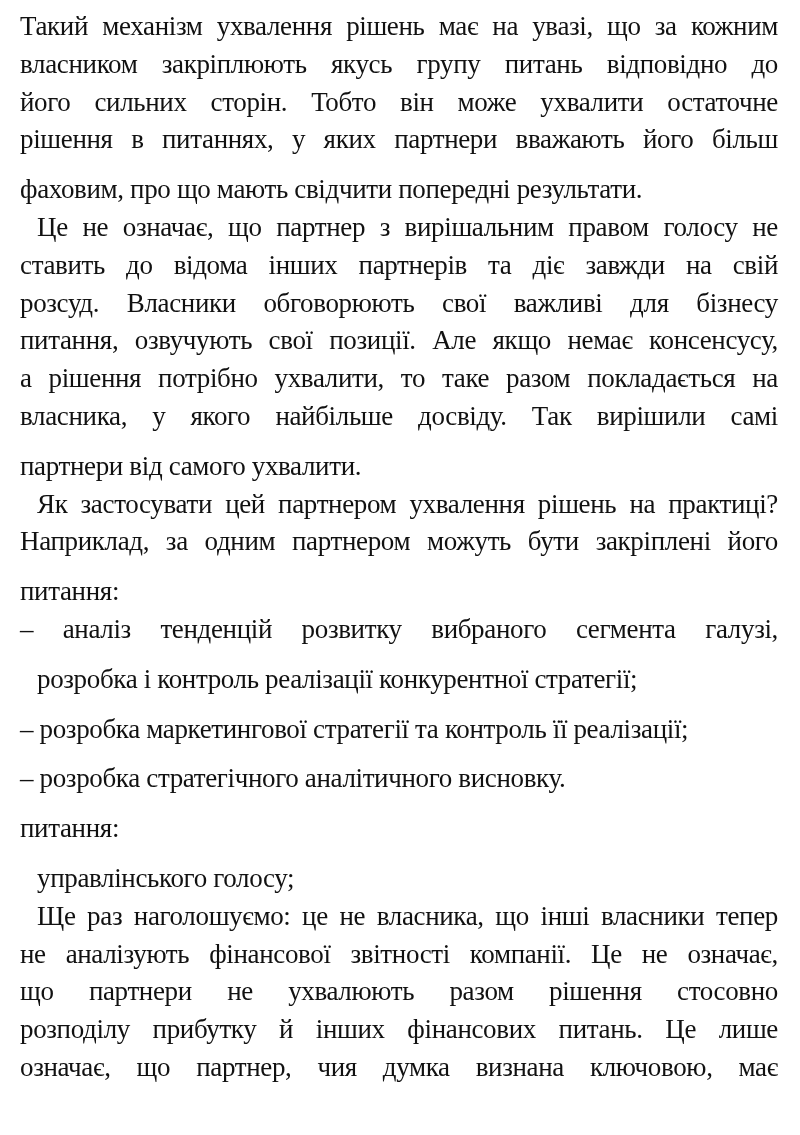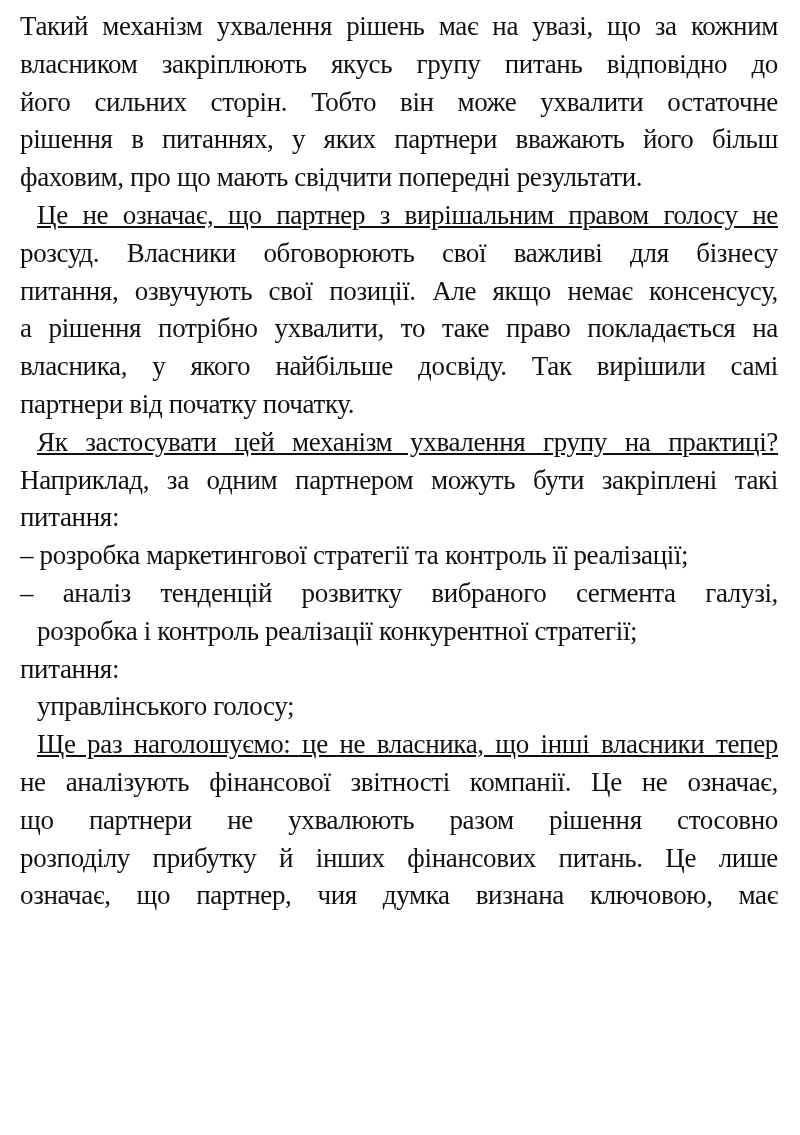--- a/index.html
+++ b/index.html
@@ -26,64 +26,68 @@
     .line {
       height: 37.8px;
       line-height: 37.8px;
       white-space: nowrap;
       text-align: justify;
       text-align-last: justify;
       overflow: visible;
     }
     .line.last {
       text-align-last: left;
+      margin-top: 12px;
     }
     .indent {
       padding-left: 17px;
-      text-decoration: underline;
     }
     .hang {
       padding-left: 17px;
     }
   </style>
 </head>
 <body>
 
 <div class="page">
 
   <div class="paragraph">
     <div class="line">Такий механізм ухвалення рішень має на увазі, що за кожним</div>
     <div class="line">власником закріплюють якусь групу питань відповідно до</div>
     <div class="line">його сильних сторін. Тобто він може ухвалити остаточне</div>
     <div class="line">рішення в питаннях, у яких партнери вважають його більш</div>
     <div class="line last">фаховим, про що мають свідчити попередні результати.</div>
   </div>
 
   <div class="paragraph">
     <div class="line indent">Це не означає, що партнер з вирішальним правом голосу не</div>
+    <div class="line">ставить до відома інших партнерів та діє завжди на свій</div>
     <div class="line">розсуд. Власники обговорюють свої важливі для бізнесу</div>
     <div class="line">питання, озвучують свої позиції. Але якщо немає консенсусу,</div>
-    <div class="line">а рішення потрібно ухвалити, то таке право покладається на</div>
+    <div class="line">а рішення потрібно ухвалити, то таке разом покладається на</div>
     <div class="line">власника, у якого найбільше досвіду. Так вирішили самі</div>
-    <div class="line last">партнери від початку початку.</div>
+    <div class="line last">партнери від самого ухвалити.</div>
   </div>
 
   <div class="paragraph">
-    <div class="line indent">Як застосувати цей механізм ухвалення групу на практиці?</div>
-    <div class="line">Наприклад, за одним партнером можуть бути закріплені такі</div>
+    <div class="line indent">Як застосувати цей партнером ухвалення рішень на практиці?</div>
+    <div class="line">Наприклад, за одним партнером можуть бути закріплені його</div>
     <div class="line last">питання:</div>
   </div>
 
   <div class="list">
     <div class="list-item">
+      <div class="line">– аналіз тенденцій розвитку вибраного сегмента галузі,</div>
+      <div class="line last hang">розробка і контроль реалізації конкурентної стратегії;</div>
+    </div>
+    <div class="list-item">
       <div class="line last">– розробка маркетингової стратегії та контроль її реалізації;</div>
     </div>
     <div class="list-item">
-      <div class="line">– аналіз тенденцій розвитку вибраного сегмента галузі,</div>
-      <div class="line last hang">розробка і контроль реалізації конкурентної стратегії;</div>
+      <div class="line last">– розробка стратегічного аналітичного висновку.</div>
     </div>
   </div>
 
   <div class="paragraph">
     <div class="line last">питання:</div>
   </div>
 
   <div class="list">
     <div class="list-item">
       <div class="line last hang">управлінського голосу;</div>

